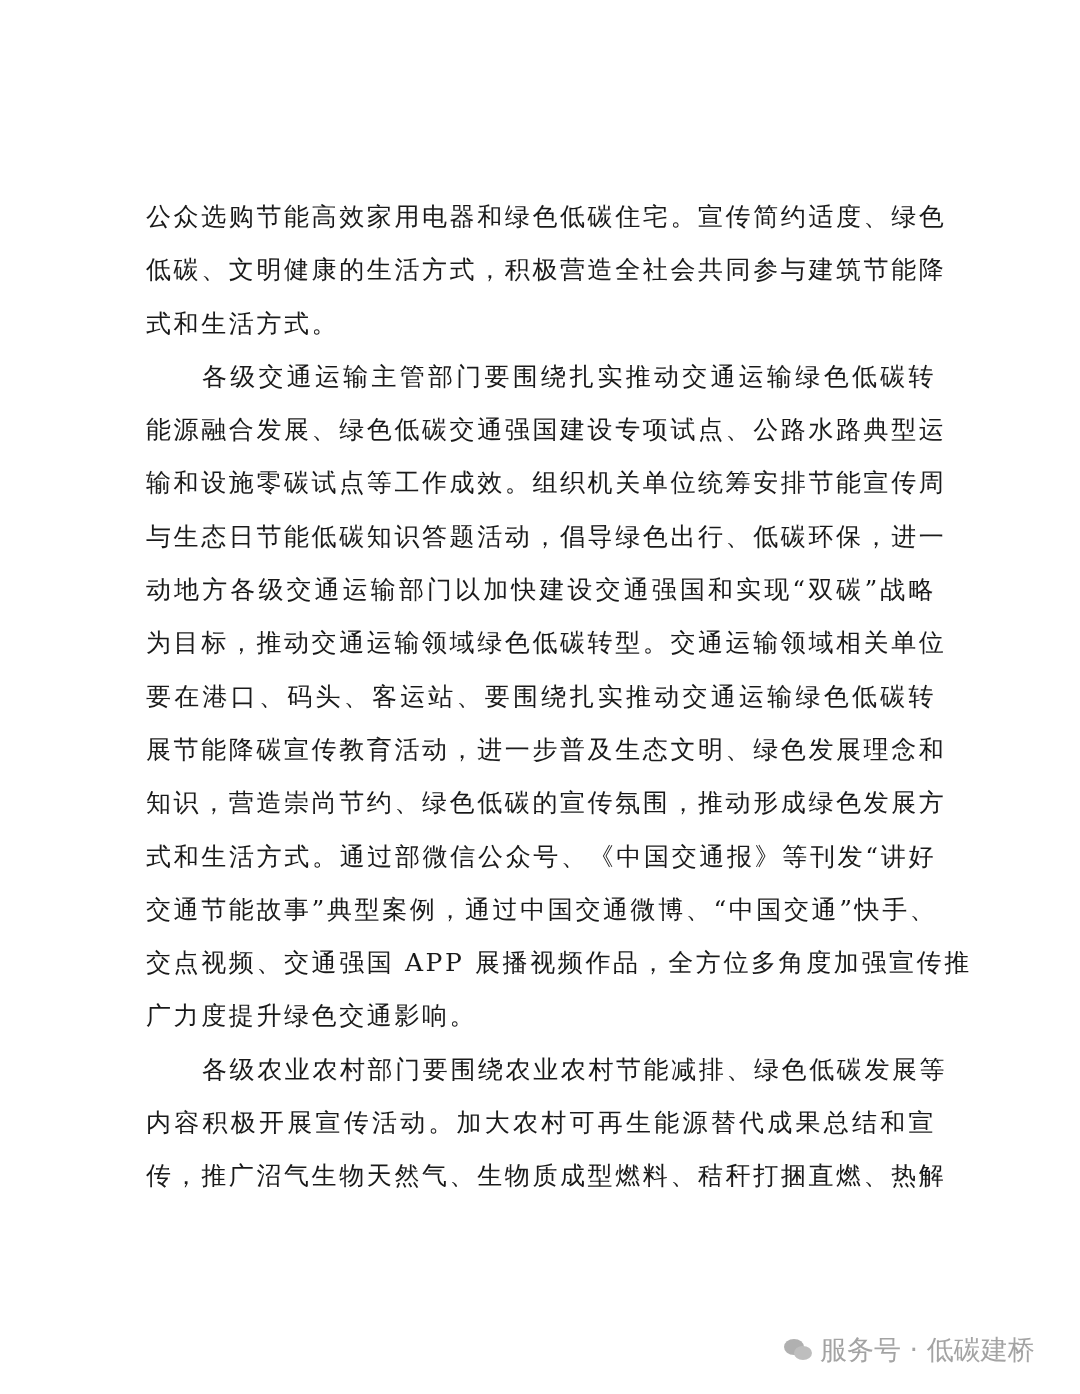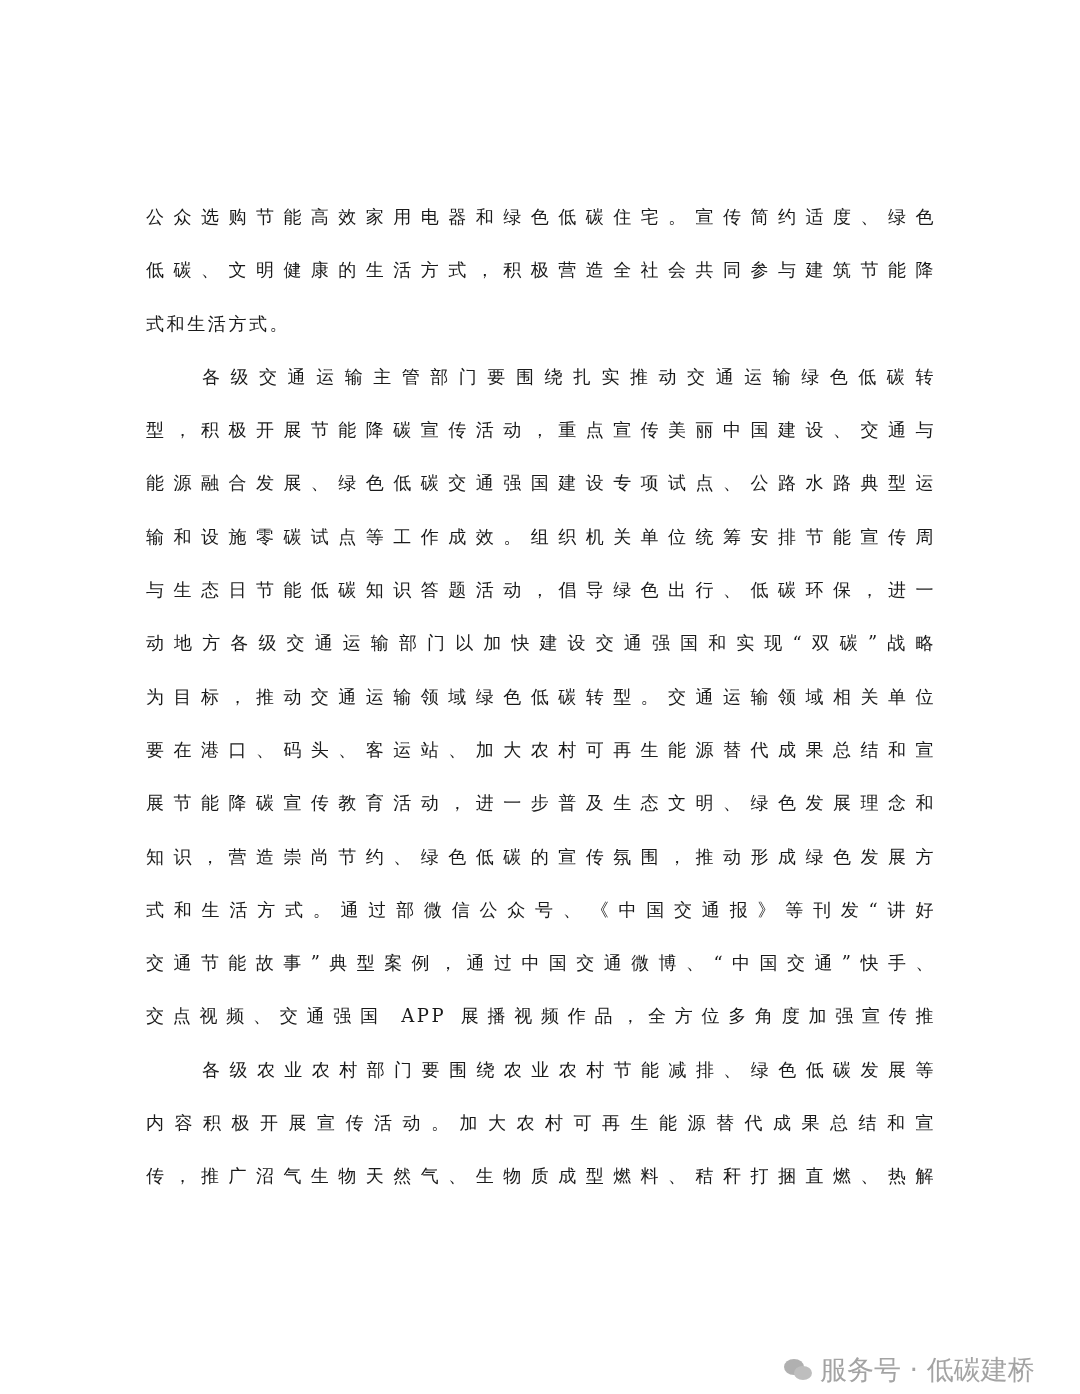--- a/index.html
+++ b/index.html
@@ -17,21 +17,21 @@
   }
   .page {
     position: absolute;
     left: 146px;
     top: 190px;
     width: 790px;
   }
   .line {
     height: 53.3px;
     line-height: 53.3px;
-    font-size: 18px;
+    font-size: 25px;
     white-space: nowrap;
     letter-spacing: 2.6px;
     text-align: justify;
     text-align-last: justify;
   }
   .line.last {
     text-align-last: left;
   }
   .line.indent {
     padding-left: 56px;
@@ -43,21 +43,20 @@
     position: absolute;
     left: 784px;
     top: 1332px;
     display: flex;
     align-items: center;
     gap: 6px;
     color: #9a9a9a;
     font-family: "DejaVu Sans", "Liberation Sans", sans-serif;
     font-size: 27px;
     opacity: 0.9;
-    margin-top: 20px;
   }
   .wm-icon {
     width: 30px;
     height: 26px;
     position: relative;
   }
   .wm-icon .b1 {
     position: absolute; left: 0; top: 2px;
     width: 20px; height: 16px; border-radius: 50%;
     background: #a8a8a8;
@@ -74,32 +73,32 @@
 <div class="page">
 
   <div>
     <div class="line">公众选购节能高效家用电器和绿色低碳住宅。宣传简约适度、绿色</div>
     <div class="line">低碳、文明健康的生活方式，积极营造全社会共同参与建筑节能降</div>
     <div class="line last">式和生活方式。</div>
   </div>
 
   <div>
     <div class="line indent"><span class="lead">各级交通运输主管部门</span><span>要围绕扎实推动交通运输绿色低碳转</span></div>
-    <div class="line">型，积极开展节能降碳宣传活动，重点宣传美丽中国建设、交通与</div>
     <div class="line">能源融合发展、绿色低碳交通强国建设专项试点、公路水路典型运</div>
     <div class="line">输和设施零碳试点等工作成效。组织机关单位统筹安排节能宣传周</div>
     <div class="line">与生态日节能低碳知识答题活动，倡导绿色出行、低碳环保，进一</div>
     <div class="line">动地方各级交通运输部门以加快建设交通强国和实现“双碳”战略</div>
     <div class="line">为目标，推动交通运输领域绿色低碳转型。交通运输领域相关单位</div>
-    <div class="line">要在港口、码头、客运站、加大农村可再生能源替代成果总结和宣</div>
+    <div class="line">要在港口、码头、客运站、要围绕扎实推动交通运输绿色低碳转</div>
     <div class="line">展节能降碳宣传教育活动，进一步普及生态文明、绿色发展理念和</div>
     <div class="line">知识，营造崇尚节约、绿色低碳的宣传氛围，推动形成绿色发展方</div>
     <div class="line">式和生活方式。通过部微信公众号、《中国交通报》等刊发“讲好</div>
     <div class="line">交通节能故事”典型案例，通过中国交通微博、“中国交通”快手、</div>
     <div class="line">交点视频、交通强国 APP 展播视频作品，全方位多角度加强宣传推</div>
+    <div class="line last">广力度提升绿色交通影响。</div>
   </div>
 
   <div>
     <div class="line indent"><span class="lead">各级农业农村部门</span><span>要围绕农业农村节能减排、绿色低碳发展等</span></div>
     <div class="line">内容积极开展宣传活动。加大农村可再生能源替代成果总结和宣</div>
     <div class="line">传，推广沼气生物天然气、生物质成型燃料、秸秆打捆直燃、热解</div>
   </div>
 </div>
 
 <div class="watermark">

